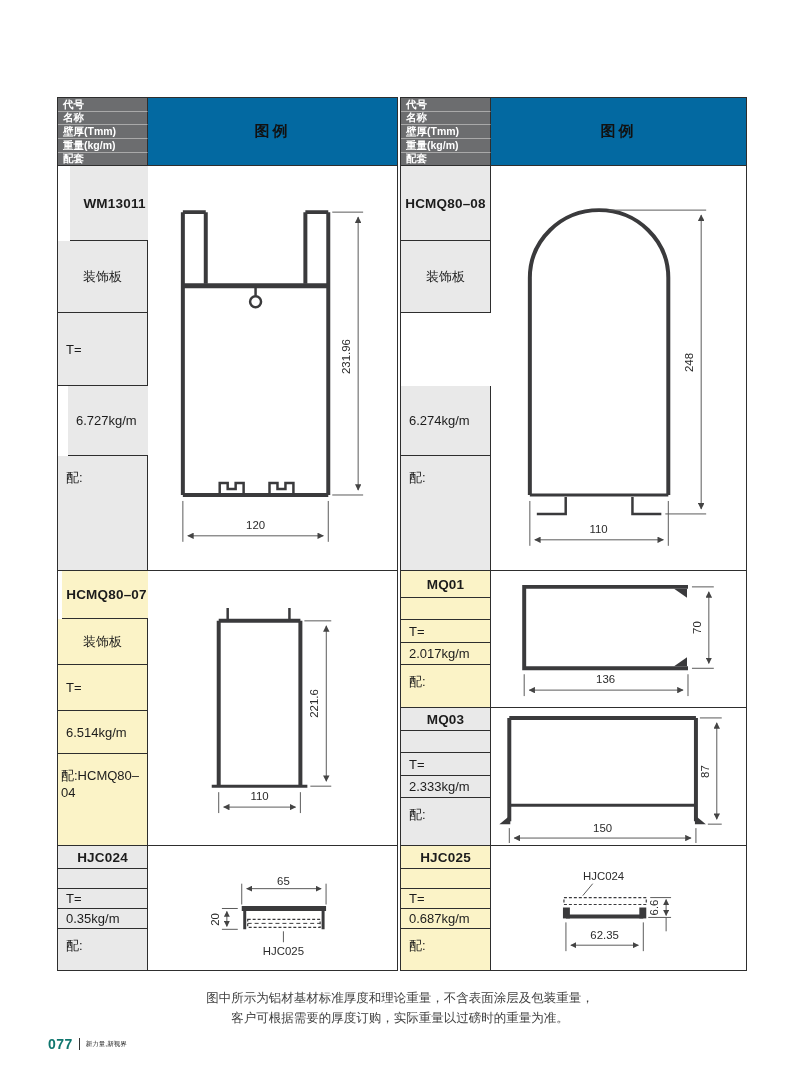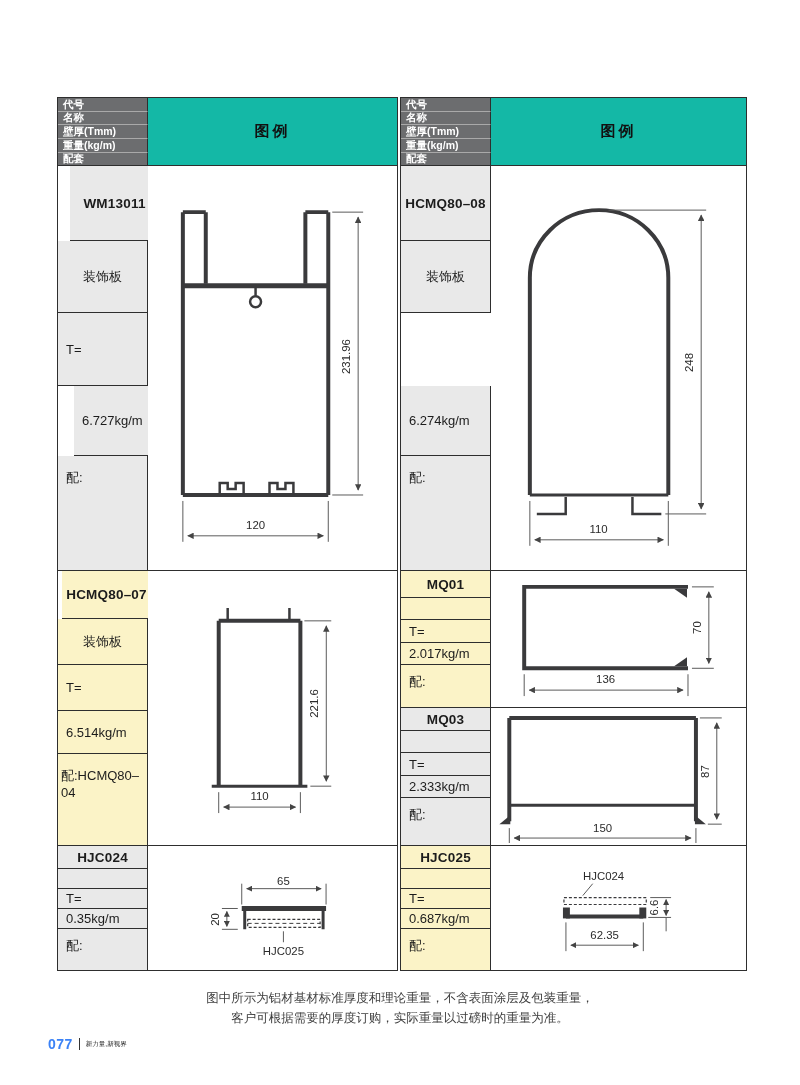--- a/index.html
+++ b/index.html
@@ -11,52 +11,52 @@
   .cell{position:absolute;box-sizing:border-box;border-right:1px solid #2e2e2e;border-bottom:1px solid #2e2e2e;
         display:flex;align-items:center;font-size:13px;color:#1c1c1c;overflow:hidden;}
   .center{justify-content:center;}
   .lft{padding-left:8px;}
   .topal{align-items:flex-start;padding-top:13px;}
   .topal.sm{padding-top:8px;}
   .code{font-weight:bold;font-size:13.5px;letter-spacing:.2px;}
   .dark{background:#6c6d6f;color:#ffffff;font-size:10.5px;font-weight:bold;padding-left:5px;
         border-bottom:1px solid #a9a9a9;}
   .dark.last{border-bottom-color:#2e2e2e;}
-  .legend{background:#14b8a6;font-weight:bold;font-size:15px;letter-spacing:3px;color:#111;}
+  .legend{background:#0369a1;font-weight:bold;font-size:15px;letter-spacing:3px;color:#111;}
   .gray{background:#e9e9e9;}
   .yellow{background:#fbf3c7;}
   .diag{background:#ffffff;padding:0;}
   .diag svg{display:block;width:100%;height:100%;}
   .dim{font-size:11.5px;fill:#2b2b2b;font-family:"Liberation Sans","DejaVu Sans",sans-serif;}
   .pline{stroke:#3a3a3c;fill:none;}
   .xline{stroke:#5a5a5a;stroke-width:1;fill:none;}
   #note{position:absolute;left:0;top:988px;width:800px;text-align:center;font-size:12.5px;
         line-height:20px;color:#404040;}
   #pagefoot{position:absolute;left:48px;top:1036px;display:flex;align-items:center;gap:6px;}
-  #pagefoot .pn{font-size:14px;font-weight:bold;color:#3b82f6;letter-spacing:.5px;}
+  #pagefoot .pn{font-size:14px;font-weight:bold;color:#0f766e;letter-spacing:.5px;}
   #pagefoot .sep{width:1px;height:12px;background:#333;}
   #pagefoot .brand{font-size:6.5px;color:#222;}
 </style>
 </head>
 <body>
 
 <div id="page">
 
   <div id="lt" class="tbl">
     <div class="cell dark" style="top:0;height:14px;left:0;width:90px">代号</div>
     <div class="cell dark" style="top:14px;height:13px;left:0;width:90px">名称</div>
     <div class="cell dark" style="top:27px;height:14px;left:0;width:90px">壁厚(Tmm)</div>
     <div class="cell dark" style="top:41px;height:14px;left:0;width:90px">重量(kg/m)</div>
     <div class="cell dark last" style="top:55px;height:13px;left:0;width:90px">配套</div>
     <div class="cell legend center" style="top:0;height:68px;left:90px;width:250px">图例</div>
 
     <div class="cell gray center code" style="top:68px;height:75px;left:12px;width:90px">WM13011</div>
     <div class="cell gray center" style="top:143px;height:72px;left:0;width:90px">装饰板</div>
     <div class="cell gray lft" style="top:215px;height:73px;left:0;width:90px">T=</div>
-    <div class="cell gray lft" style="top:288px;height:70px;left:16px;width:92px">6.727kg/m</div>
+    <div class="cell gray lft" style="top:288px;height:70px;left:10px;width:92px">6.727kg/m</div>
     <div class="cell gray lft topal" style="top:358px;height:115px;left:0;width:90px">配:</div>
     <div class="cell diag" style="top:68px;height:405px;left:90px;width:250px">
       <svg viewBox="0 0 250 405">
         <defs>
             <marker id="a1" viewBox="0 0 10 10" refX="9" refY="5" markerWidth="6.5" markerHeight="6.5" orient="auto-start-reverse">
               <path d="M0,0 L10,5 L0,10 z" fill="#444"></path>
             </marker>
           </defs>
         <g class="pline" stroke-width="4">
           <path d="M35,46 V330 M181,46 V330"></path>

